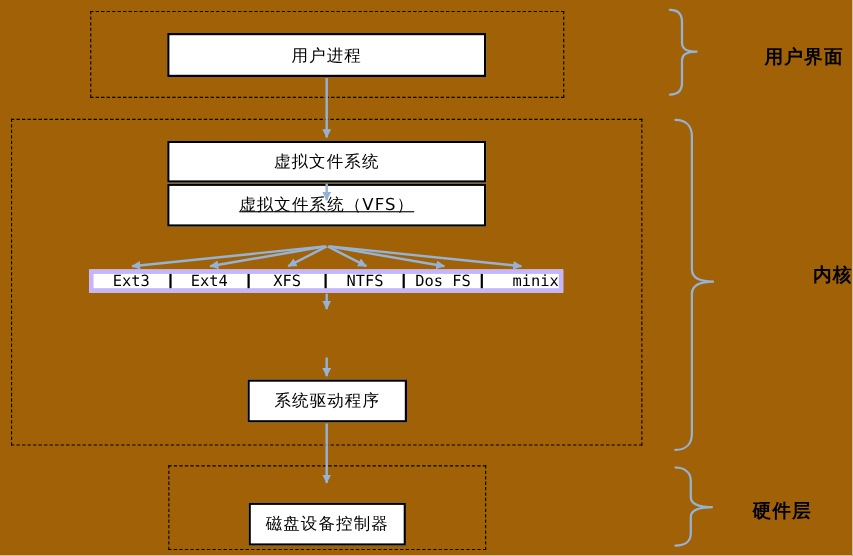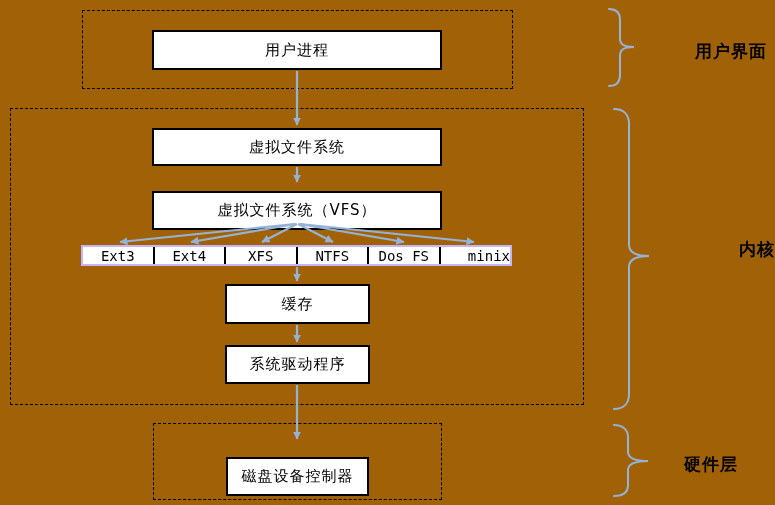--- a/index.html
+++ b/index.html
@@ -10,21 +10,21 @@
   .dashed{
     position:absolute;border:1px dashed #000;background:transparent;box-sizing:border-box;
   }
   .node{
     position:absolute;border:2px solid #000;background:#fff;box-sizing:border-box;
     display:flex;align-items:center;justify-content:center;
     font-size:15px;letter-spacing:1px;z-index:2;
   }
   .fs-row{
     position:absolute;left:81px;top:245px;width:431px;height:21px;
-    display:flex;border:2px solid #c4b5fd;background:#fff;box-sizing:border-box;z-index:2;
+    display:flex;border:4px solid #c4b5fd;background:#fff;box-sizing:border-box;z-index:2;
   }
   .fs-cell{
     flex:1 1 0;display:flex;align-items:center;justify-content:center;
     border-right:2px solid #000;box-sizing:border-box;
     font-family:"DejaVu Sans Mono","Liberation Mono",monospace;
     font-size:14px;line-height:1;
   }
   .fs-cell:last-child{border-right:none;justify-content:flex-end;}
   .brace-label{
     position:absolute;font-size:17px;font-weight:bold;letter-spacing:1px;z-index:2;white-space:nowrap;
@@ -41,21 +41,21 @@
   <div class="dashed" style="left:153px;top:423px;width:289px;height:77px;"></div>
 
   <div class="node" style="left:152px;top:30px;width:290px;height:40px;">
     <span>用户进程</span>
   </div>
 
   <div class="node" style="left:152px;top:128px;width:290px;height:38px;">
     <span>虚拟文件系统</span>
   </div>
 
-  <div class="node" style="left:152px;top:191px;width:290px;height:39px;">
+  <div class="node" style="left:152px;top:167px;width:290px;height:39px;text-decoration:underline;">
     <span>虚拟文件系统（VFS）</span>
   </div>
 
   <div class="fs-row">
     <div class="fs-cell">
         <span>Ext3</span>
       </div>
     <div class="fs-cell">
         <span>Ext4</span>
       </div>
@@ -66,23 +66,20 @@
         <span>NTFS</span>
       </div>
     <div class="fs-cell">
         <span>Dos FS</span>
       </div>
     <div class="fs-cell">
         <span>minix</span>
       </div>
   </div>
 
-  <div class="node" style="left:225px;top:284px;width:145px;height:40px;">
-    <span>缓存</span>
-  </div>
 
   <div class="node" style="left:225px;top:345px;width:145px;height:39px;">
     <span>系统驱动程序</span>
   </div>
 
   <div class="node" style="left:226px;top:442px;width:143px;height:39px;margin-top:15px;">
     <span>磁盘设备控制器</span>
   </div>
 
   <div class="brace-label" style="left:695px;top:40px;">用户界面</div>

